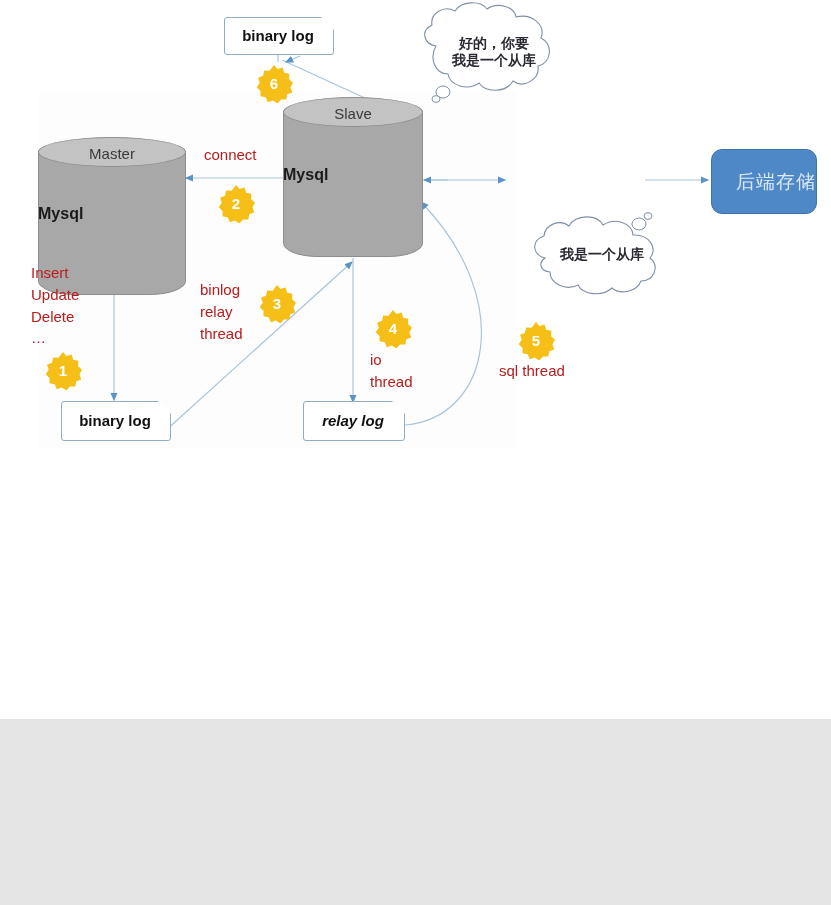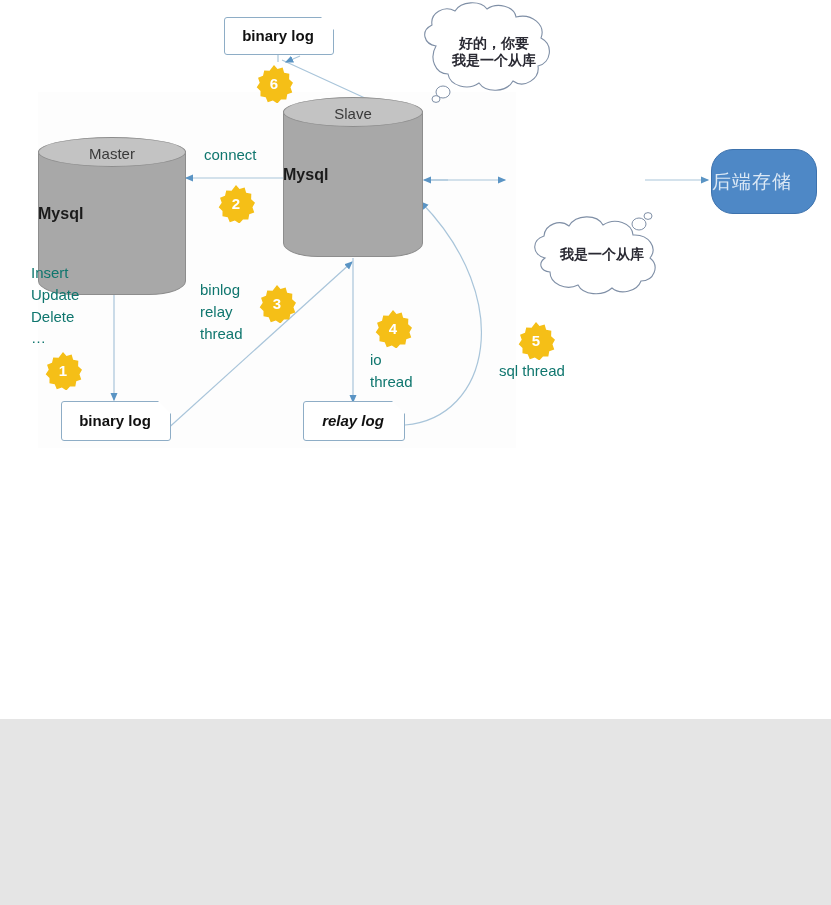--- a/index.html
+++ b/index.html
@@ -64,21 +64,21 @@
     box-sizing:border-box;z-index:3;
   }
   #lcsbinlog .hlabel{
     position:absolute;left:0;width:100%;top:50%;margin-top:-11px;
     text-align:center;font-size:16px;font-weight:bold;color:#1a1a1a;z-index:4;
   }
 
   
   #backend-store{
     position:absolute;background:#4e88c6;border:1px solid #3d72ad;
-    border-radius:22px;display:flex;align-items:center;justify-content:flex-start;
+    border-radius:11px;display:flex;align-items:center;justify-content:flex-end;
     color:#dbe8f5;font-size:19px;letter-spacing:1px;
   }
 
   
   .note{position:absolute;}
   .note .shape{
     position:absolute;left:0;top:0;width:100%;height:100%;
     background:#ffffff;border:1px solid #8eadc6;
     border-radius:3px;
     clip-path:polygon(0 0, calc(100% - 13px) 0, 100% 13px, 100% 100%, 0 100%);
@@ -102,21 +102,21 @@
       14.5% 68.2%,4.5% 58.4%,12.4% 46.8%,8.0% 33.4%,
       21.1% 28.3%,24.3% 14.6%,38.3% 15.1%
     );
   }
   .badge span{
     font-size:15px;font-weight:bold;color:#ffffff;
     transform:translateY(-1px);
   }
 
   
-  .lbl{position:absolute;font-size:15px;color:#0f766e;line-height:1.45;white-space:pre;}
+  .lbl{position:absolute;font-size:15px;color:#b91c1c;line-height:1.45;white-space:pre;}
 
   
   .cloud{position:absolute;}
   .cloud .cloud-text{
     position:absolute;left:0;top:0;width:100%;height:100%;
     display:flex;align-items:center;justify-content:center;
     font-family:"DejaVu Sans",sans-serif;
     font-size:14px;font-weight:bold;color:#2a2a33;
     line-height:1.25;text-align:center;white-space:pre-line;
     pointer-events:none;

